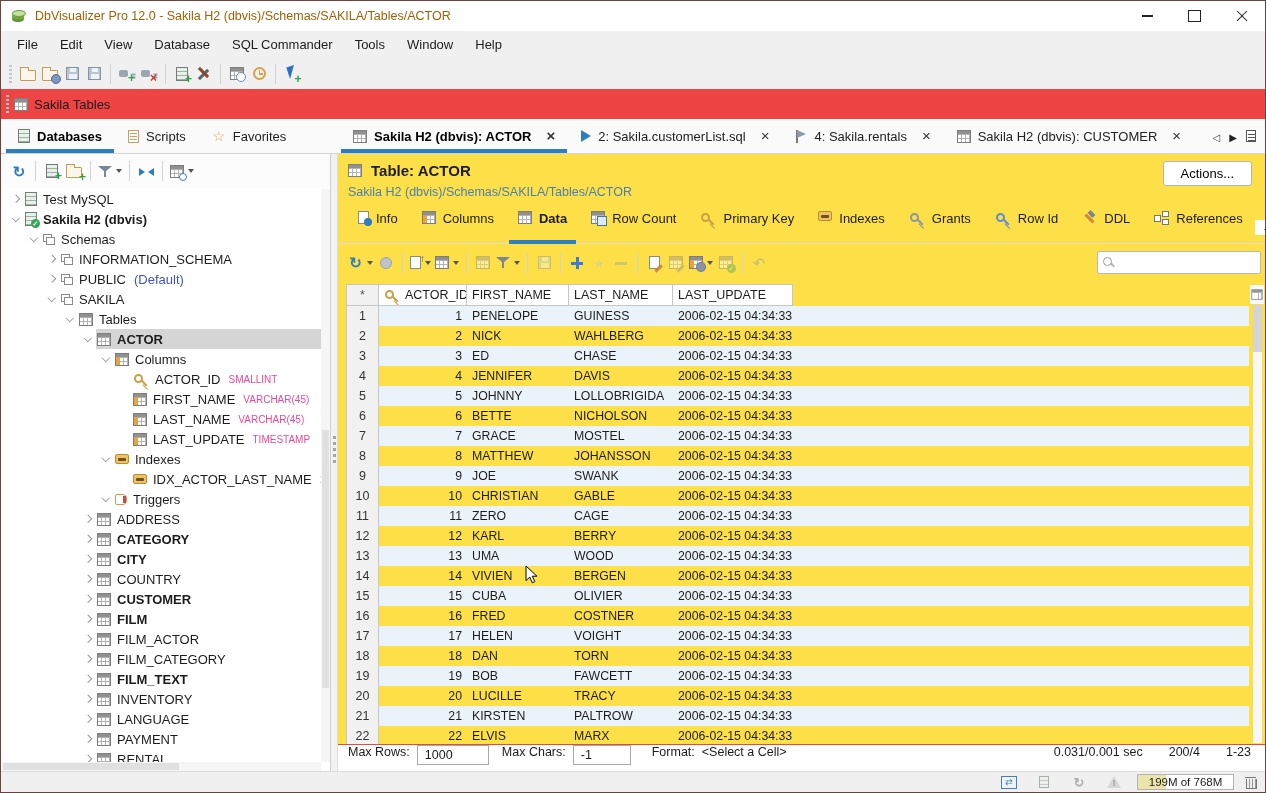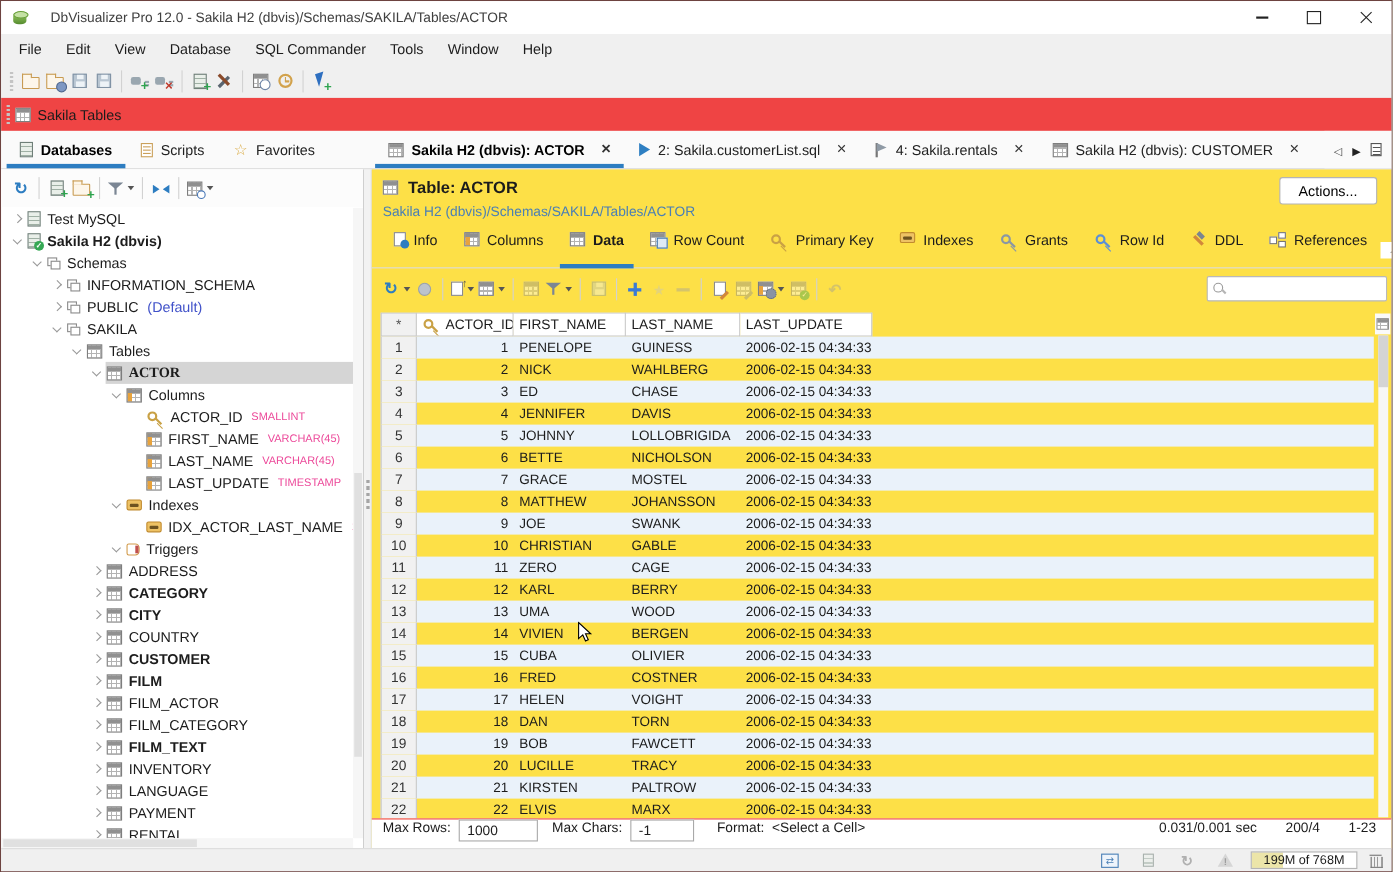--- a/index.html
+++ b/index.html
@@ -151,21 +151,21 @@
 .ic-trash{width:10px;height:13px}
 .ic-trash::before{content:"";position:absolute;left:0;top:3px;width:9px;height:9px;border:1px solid #777;border-top-width:0;background:repeating-linear-gradient(to right,transparent 0 2px,#999 2px 3px)}
 .ic-trash::after{content:"";position:absolute;left:-1px;top:1px;width:11px;height:1.5px;background:#777}
 .ic-listmenu{width:10px;height:12px;border:1px solid #555;background:repeating-linear-gradient(to bottom,transparent 0 2px,#555 2px 3px) 1px 1px/7px 9px no-repeat,#fff}
 .ic-dbapp{width:16px;height:16px}
 .ic-dbapp::before{content:"";position:absolute;left:2px;top:4px;width:12px;height:10px;background:linear-gradient(#9ccc65,#558b2f);border-radius:5px/3px}
 .ic-dbapp::after{content:"";position:absolute;left:2px;top:2px;width:12px;height:5px;background:#c5e1a5;border-radius:50%;border:1px solid #689f38}
 
 
 .titlebar{position:absolute;top:0;left:0;right:0;height:30px;background:#fff;display:flex;align-items:center;padding-left:9px}
-.title-text{margin-left:20px;font-size:12.5px;color:#404040}
+.title-text{margin-left:9px;font-size:12.5px;color:#a16207}
 .win-controls{margin-left:auto;display:flex;height:100%}
 .wc{width:47px;display:flex;align-items:center;justify-content:center;position:relative}
 .wc-min::before{content:"";width:11px;height:1.2px;background:#222}
 .wc-max::before{content:"";width:11px;height:10px;border:1.2px solid #222}
 .wc-close::before,.wc-close::after{content:"";position:absolute;width:14px;height:1.2px;background:#222;top:50%;left:50%}
 .wc-close::before{transform:translate(-50%,-50%) rotate(45deg)}
 .wc-close::after{transform:translate(-50%,-50%) rotate(-45deg)}
 
 
 .menubar{position:absolute;top:30px;left:0;right:0;height:27px;background:#f0f0f0;display:flex;align-items:center;padding-left:5px}
@@ -463,21 +463,21 @@
         </div>
         <div class="tree-row" style="padding-left: 60px;">
           <span class="tree-arrow">
             <span class="chev down"></span>
           </span>
           <span class="selwrap">
             <span class="ic ic-table"></span>
             <span class="tree-label">Tables</span>
           </span>
         </div>
-        <div class="tree-row bold selected" style="padding-left: 78px; font-family: Liberation Serif, serif;">
+        <div class="tree-row bold selected" style="padding-left: 78px;">
           <span class="tree-arrow">
             <span class="chev down"></span>
           </span>
           <span class="selwrap">
             <span class="ic ic-table"></span>
             <span class="tree-label">ACTOR</span>
           </span>
         </div>
         <div class="tree-row" style="padding-left: 96px;">
           <span class="tree-arrow">

